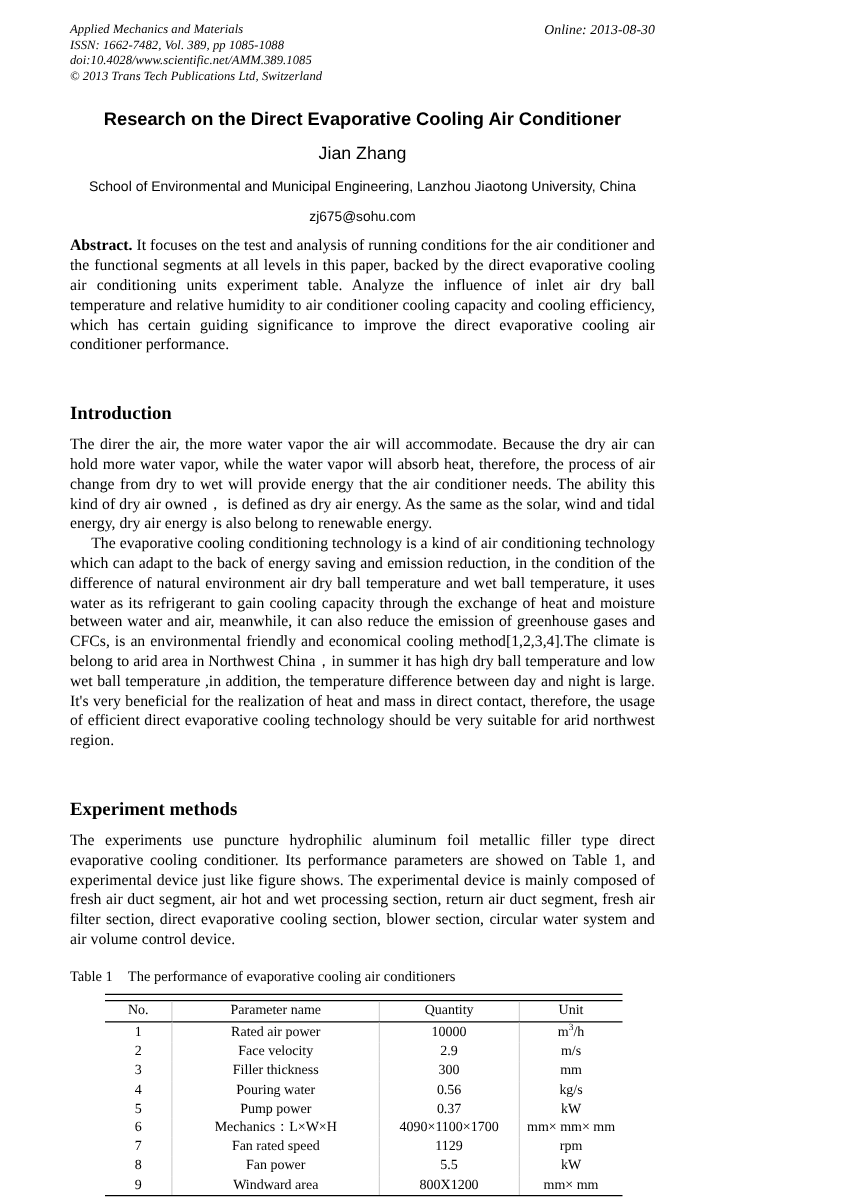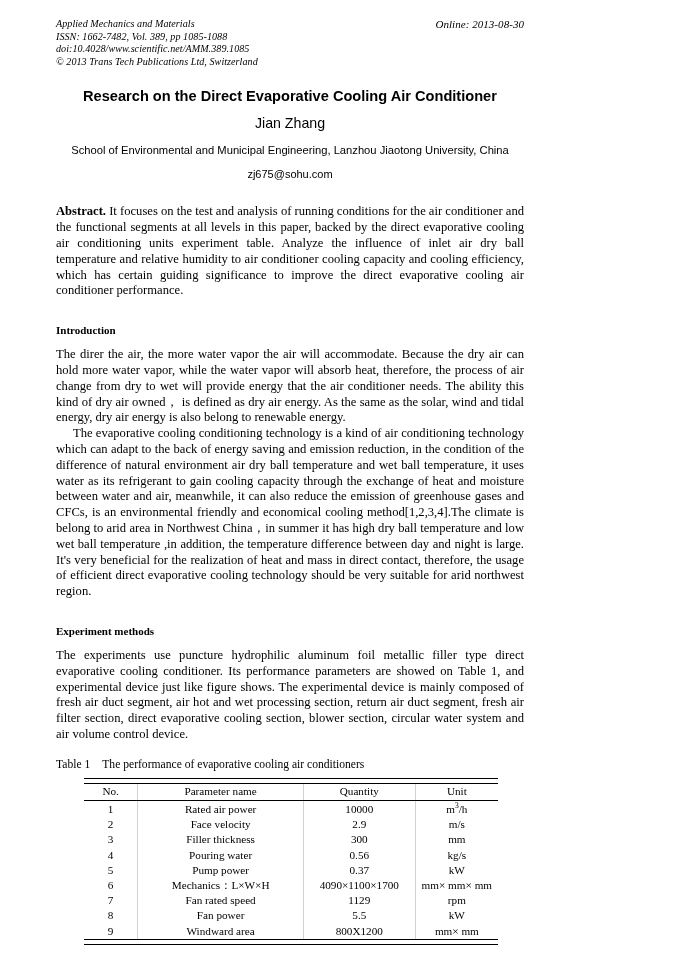--- a/index.html
+++ b/index.html
@@ -79,30 +79,30 @@
     text-align: justify;
     margin-top: 26px;
   }
   .keywords .kw-label { font-weight: bold; }
 
   
   .abstract {
     font-size: 12.6px;
     line-height: 15.8px;
     text-align: justify;
-    margin-top: 23px;
+    margin-top: 8px;
   }
   .abstract .abs-label { font-weight: bold; }
 
   
   .section-heading {
     font-weight: bold;
-    font-size: 11px;
+    font-size: 15px;
     line-height: 15px;
-    margin-top: 24px;
+    margin-top: 40px;
     margin-bottom: 9px;
   }
   .body-par {
     font-size: 12.6px;
     line-height: 15.8px;
     text-align: justify;
     margin: 0;
   }
   .body-par.indent { text-indent: 17px; }
 

